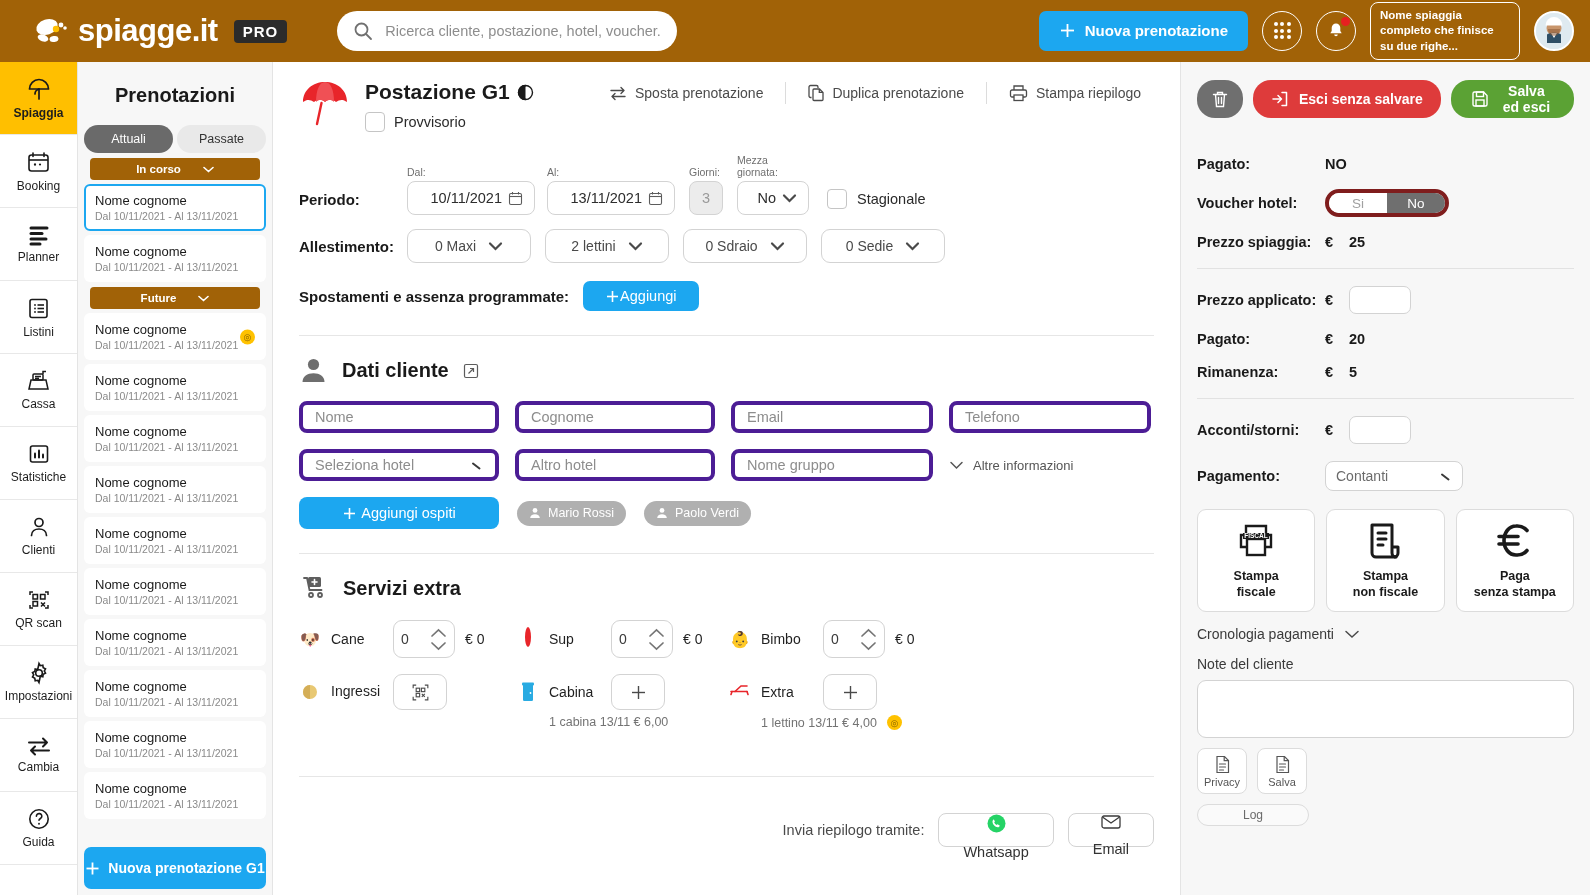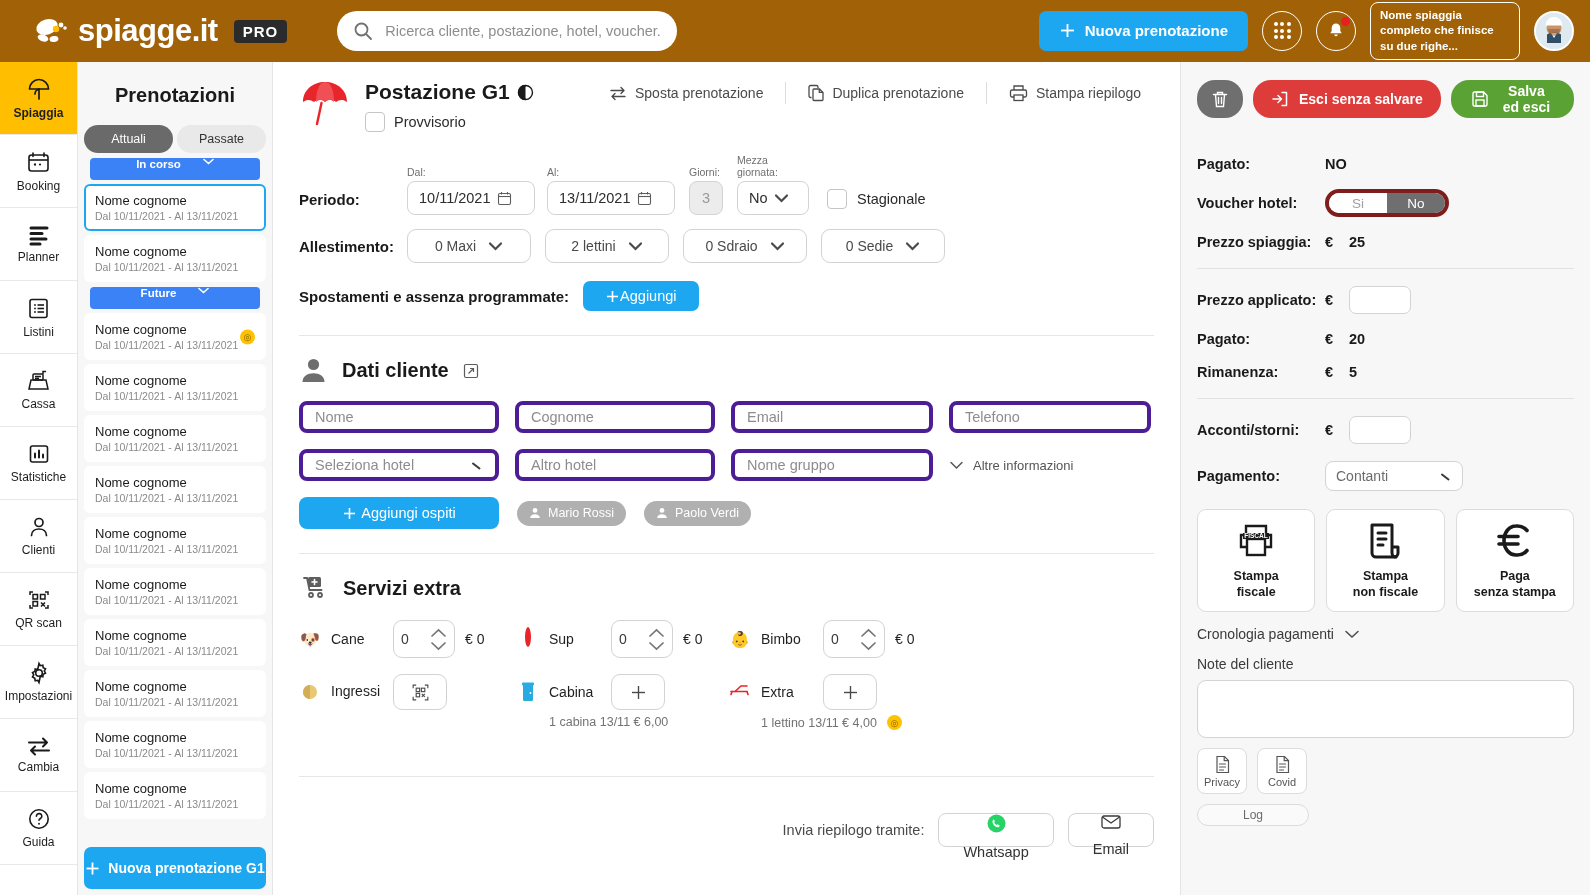--- a/index.html
+++ b/index.html
@@ -78,22 +78,22 @@
     display: flex; flex-direction: column; position: relative;
   }
   .resv-title { font-size: 20px; font-weight: bold; text-align: center; padding: 22px 0 18px; color: #1a1a1a; }
   .resv-tabs { display: flex; gap: 4px; padding: 0 6px; }
   .resv-tab {
     flex: 1; height: 28px; border-radius: 14px; display: flex; align-items: center;
     justify-content: center; font-size: 12.5px; cursor: pointer; background: #e9e9e9; color: #333;
   }
   .resv-tab.active { background: #6a6a6a; color: #fff; }
   .resv-group {
-    margin: 5px 6px 0; height: 22px; background: #3b82f6; border-radius: 4px;
-    display: flex; align-items: flex-start; justify-content: center; gap: 22px;
+    margin: 5px 6px 0; height: 22px; background: #a16207; border-radius: 4px;
+    display: flex; align-items: center; justify-content: center; gap: 22px;
     font-size: 11.5px; font-weight: bold; color: #fff; cursor: pointer;
   }
   .resv-list { flex: 1; overflow: hidden; padding: 0 6px; }
   .resv-card {
     background: #fff; border-radius: 6px; padding: 7px 9px; margin-top: 4px;
     cursor: pointer; position: relative; border: 2px solid transparent;
   }
   .resv-card.selected { border-color: #1CA7F0; }
   .resv-name { font-size: 13px; color: #1a1a1a; }
   .resv-dates { font-size: 10.5px; color: #8a8a8a; margin-top: 2px; }
@@ -131,21 +131,21 @@
 
   
   .form-area { margin-top: 22px; }
   .row-periodo { display: flex; align-items: flex-end; gap: 0; }
   .lbl-strong { font-size: 15px; font-weight: bold; color: #1a1a1a; }
   .fld { display: flex; flex-direction: column; gap: 3px; }
   .fld-cap { font-size: 10.5px; color: #6f6f6f; }
   .inp {
     height: 34px; border: 1px solid #d3d3d3; border-radius: 8px; background: #fff;
     display: flex; align-items: center; padding: 0 11px; font-size: 14.5px; color: #2d2d2d;
-    justify-content: flex-start; gap: 6px;
+    justify-content: flex-end; gap: 6px;
   }
   .inp.disabled { background: #ececec; color: #9a9a9a; justify-content: center; }
   .inp.sel { cursor: pointer; }
   .row-allest { display: flex; align-items: center; gap: 14px; margin-top: 14px; }
   .allest-sel {
     width: 124px; height: 34px; border: 1px solid #d3d3d3; border-radius: 9px;
     display: flex; align-items: center; justify-content: center; gap: 12px;
     font-size: 14px; color: #4a4a4a; cursor: pointer;
   }
   .row-sposta { display: flex; align-items: center; gap: 14px; margin-top: 18px; }
@@ -1139,20 +1139,20 @@
           <span>Privacy</span>
         </div>
         <div class="doc-btn">
           <span class="ic">
             <svg width="17" height="19" viewBox="0 0 17 19" fill="none" stroke="#555" stroke-width="1.2">
               <path d="M3 1.5h7.5L14.5 5.5v12h-11.5z"></path>
                 <path d="M10.2 1.5V5.7H14.5"></path>
               <path d="M5.5 9h6M5.5 12h6M5.5 15h4" stroke-linecap="round"></path>
             </svg>
           </span>
-          <span>Covid</span>
+          <span>Salva</span>
         </div>
       </div>
 
       <div class="log-btn">Log</div>
     </div>
   </div>
 </div>
 
 </body></html>

